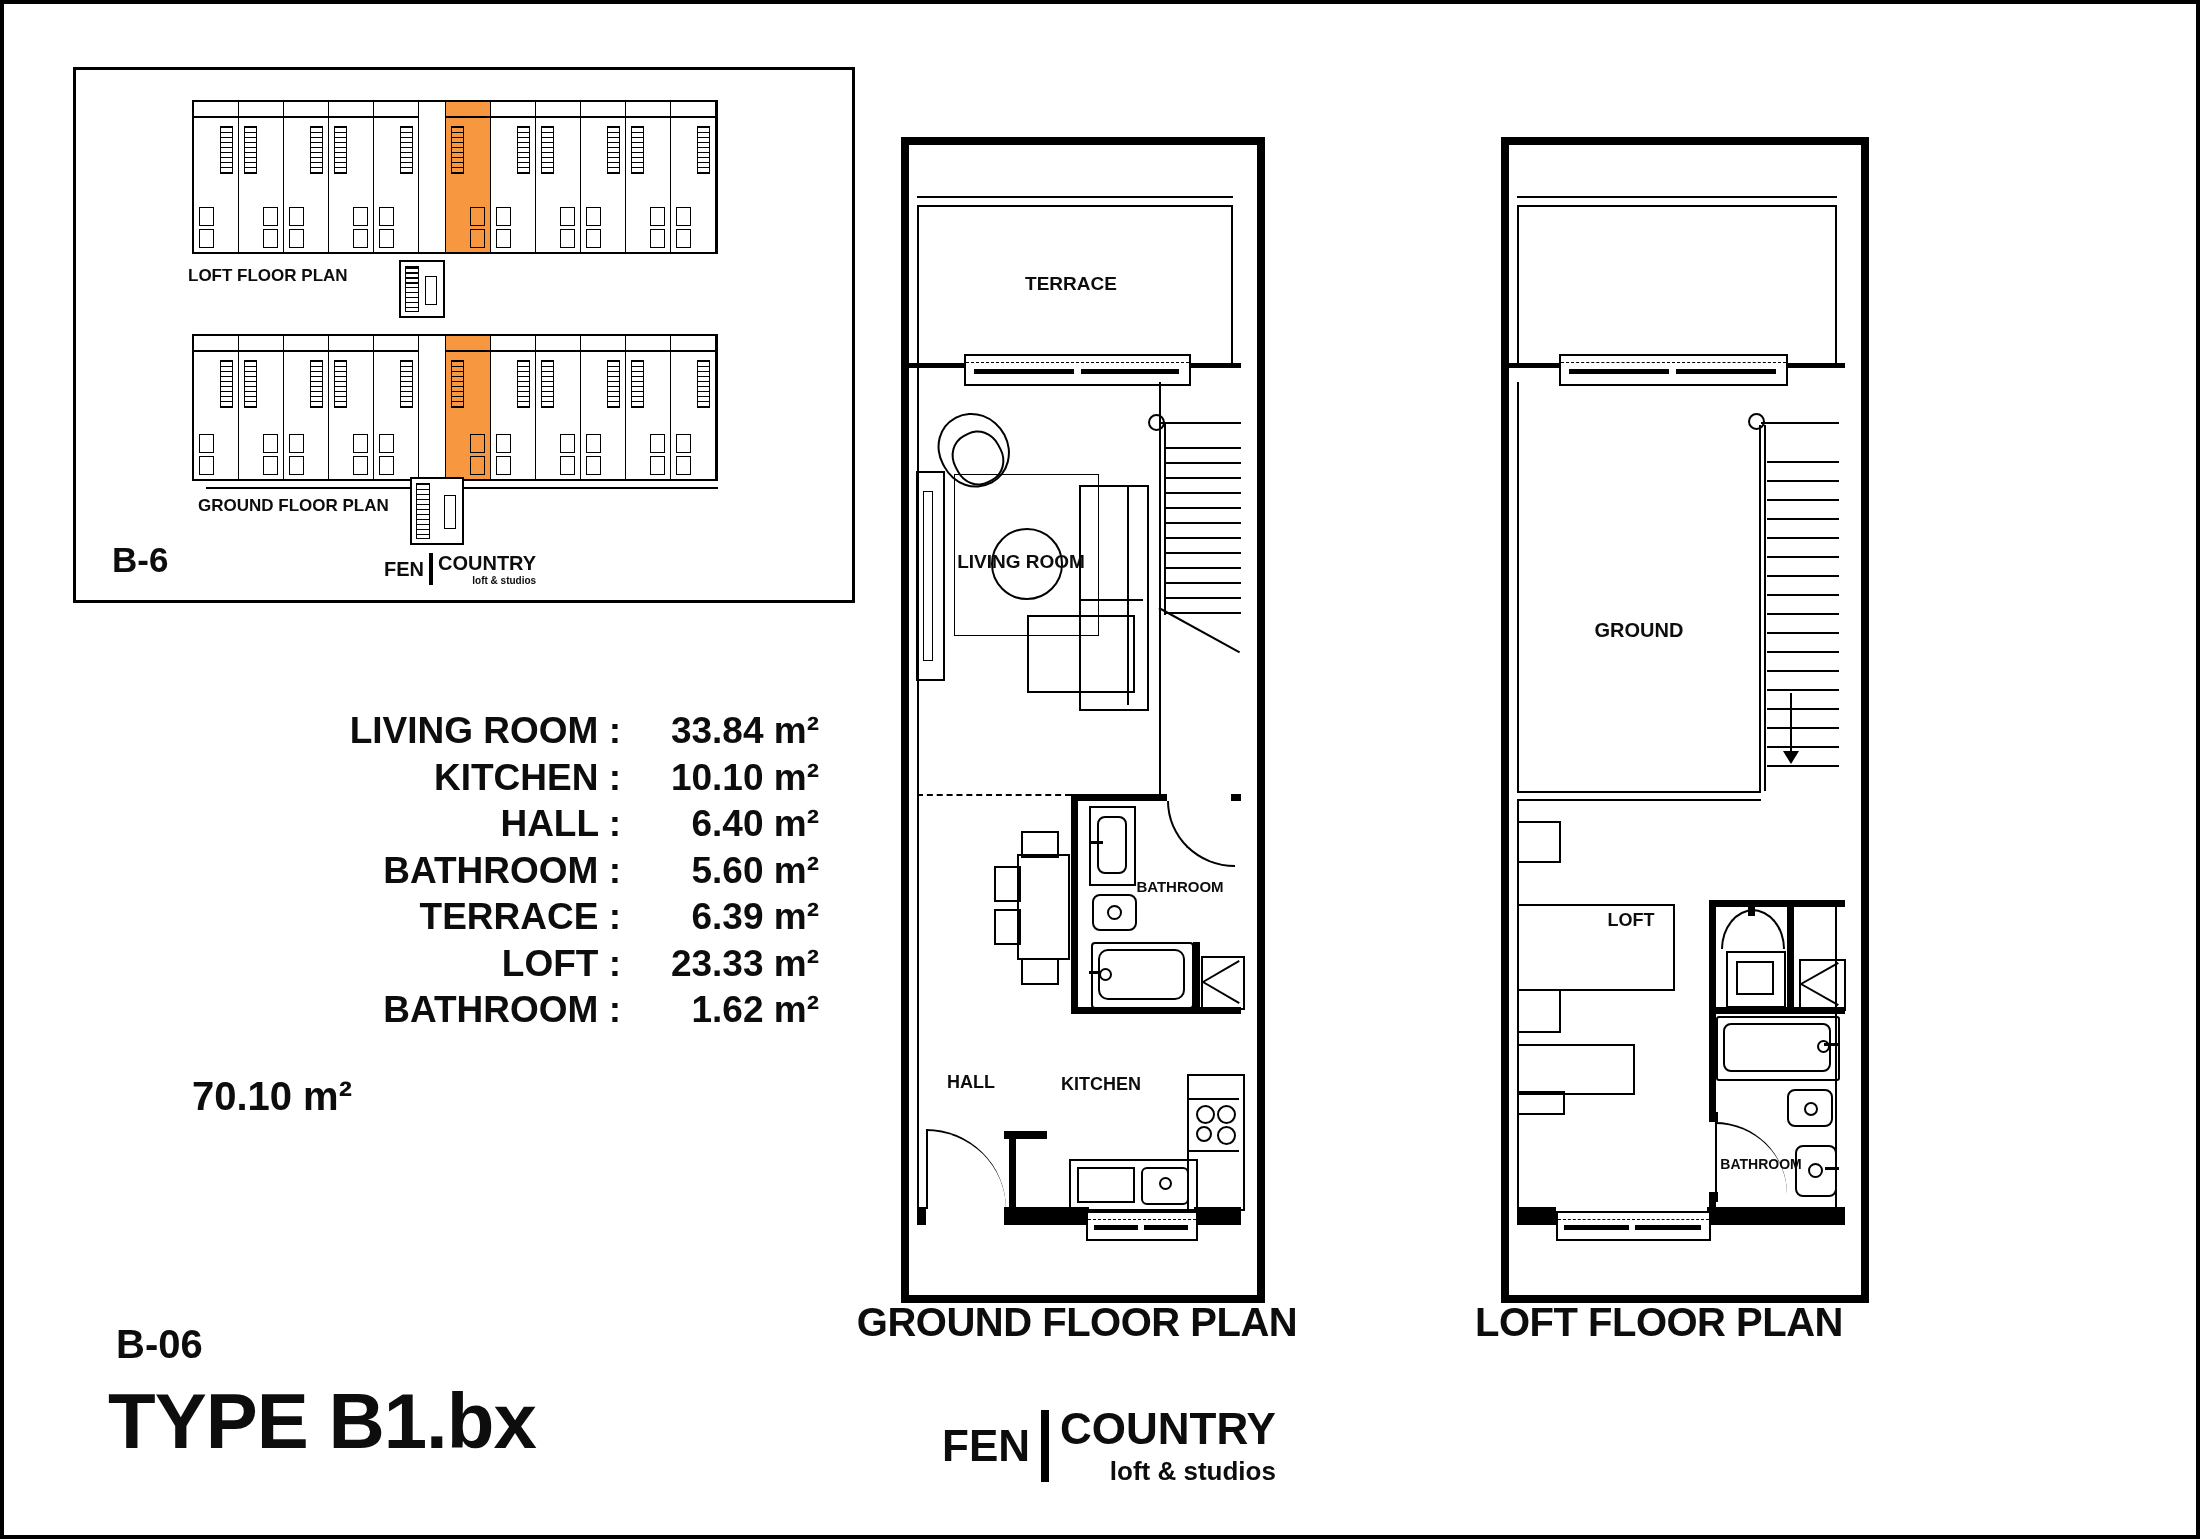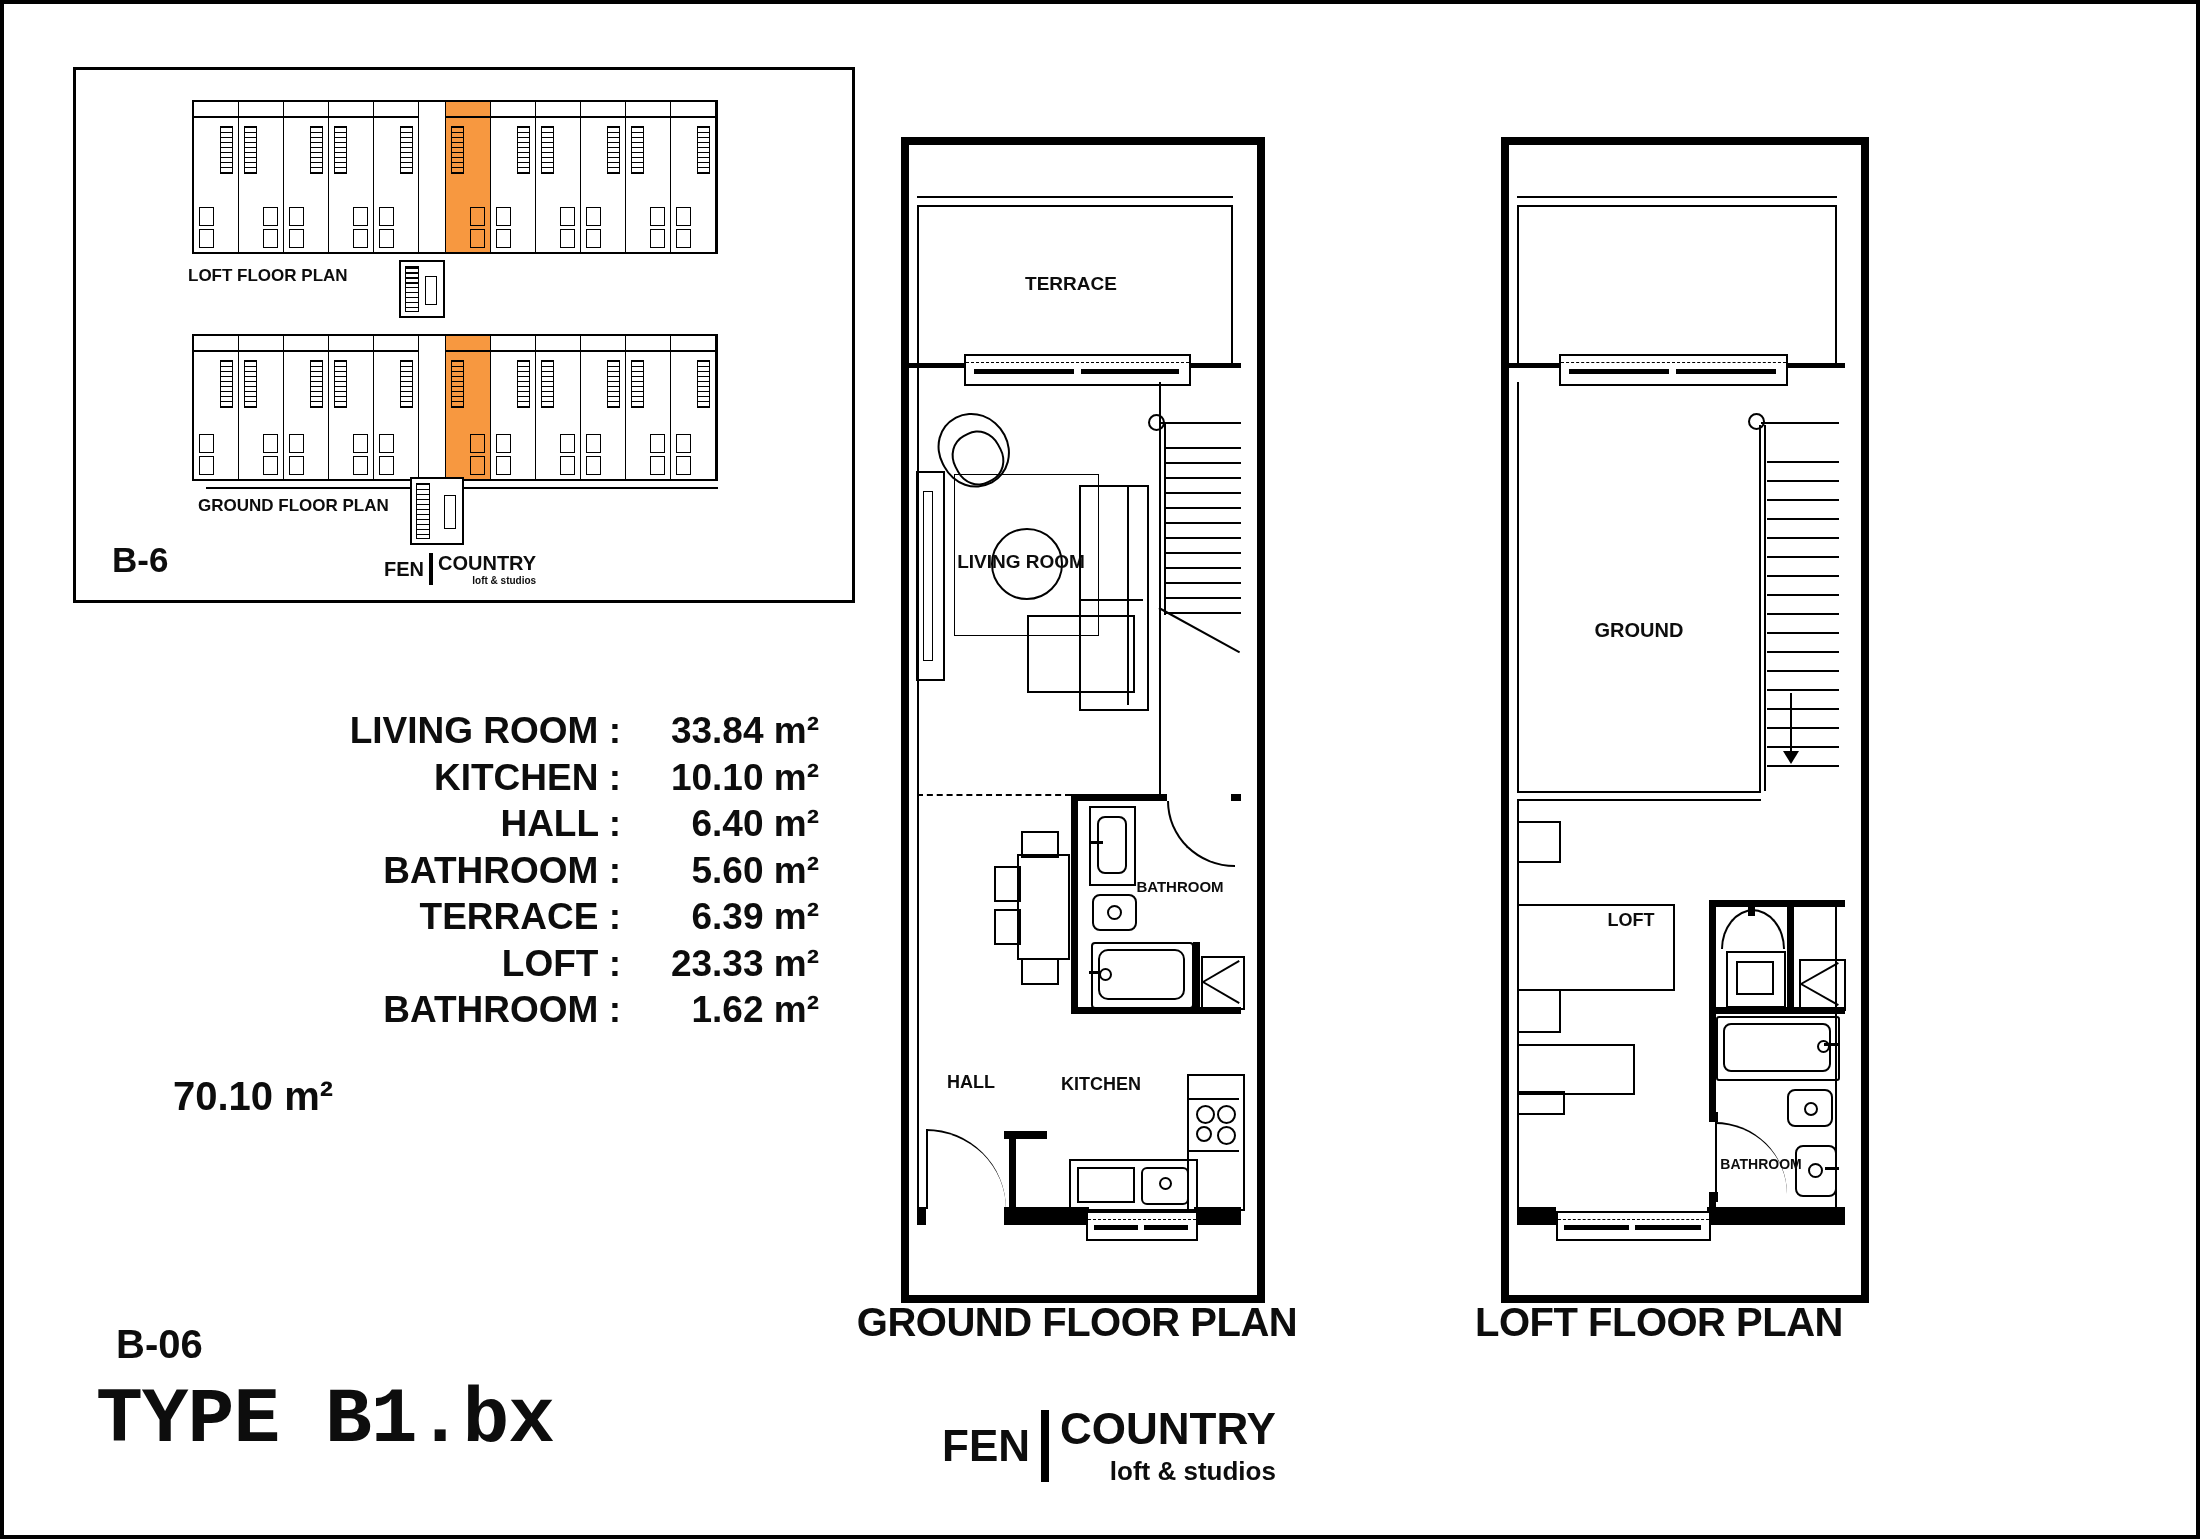--- a/index.html
+++ b/index.html
@@ -42,21 +42,21 @@
   .dbl{position:absolute;border-top:2px solid #000;border-bottom:2px solid #000;}
   
   .atable{position:absolute;left:150px;top:706px;width:665px;}
   .arow{display:flex;align-items:baseline;height:46.5px;font-weight:bold;font-size:37px;}
   .arow .al{flex:1;text-align:right;}
   .arow .al::after{content:" :";}
   .arow .av{width:198px;text-align:right;}
   .trow{display:flex;align-items:baseline;height:48px;font-weight:bold;font-size:40px;}
   .trow .al{flex:1;text-align:right;}
   .trow .al::after{content:" :";}
-  .trow .av{width:198px;text-align:center;}
+  .trow .av{width:198px;text-align:right;}
   
   .brand{position:absolute;display:flex;align-items:center;}
   .brand .bar{background:#000;}
   .brand .bl{font-weight:bold;}
   .brand .col{display:flex;flex-direction:column;align-items:flex-end;}
   .brand .tag{font-weight:bold;}
 </style>
 </head>
 <body>
 
@@ -249,21 +249,21 @@
     <div class="arow">
         <span class="al">BATHROOM</span>
         <span class="av">1.62 m²</span>
       </div>
     <div class="trow" style="margin-top:38px;">
         <span class="av">70.10 m²</span>
       </div>
   </div>
 
   <div class="lbl" style="left:112px;top:1318px;font-size:40px;">B-06</div>
-  <div class="lbl" style="left:92px;top:1372px;font-size:78px;letter-spacing:-1px;font-family:Liberation Mono, monospace;">TYPE B1.bx</div>
+  <div class="lbl" style="left:104px;top:1372px;font-size:78px;letter-spacing:-1px;">TYPE B1.bx</div>
 
   <div class="plan" style="left:897px;top:133px;width:348px;height:1150px;">
 
     <div class="dbl" style="left:8px;top:51px;width:316px;height:7px;"></div>
     <div class="ln" style="left:8px;top:62px;width:2px;height:1000px;"></div>
     <div class="ln" style="left:322px;top:62px;width:2px;height:156px;"></div>
     <div class="clbl" style="left:162px;top:128px;font-size:19px;">TERRACE</div>
 
     <div class="ln" style="left:0px;top:218px;width:55px;height:5px;"></div>
     <div class="ln" style="left:278px;top:218px;width:54px;height:5px;"></div>

